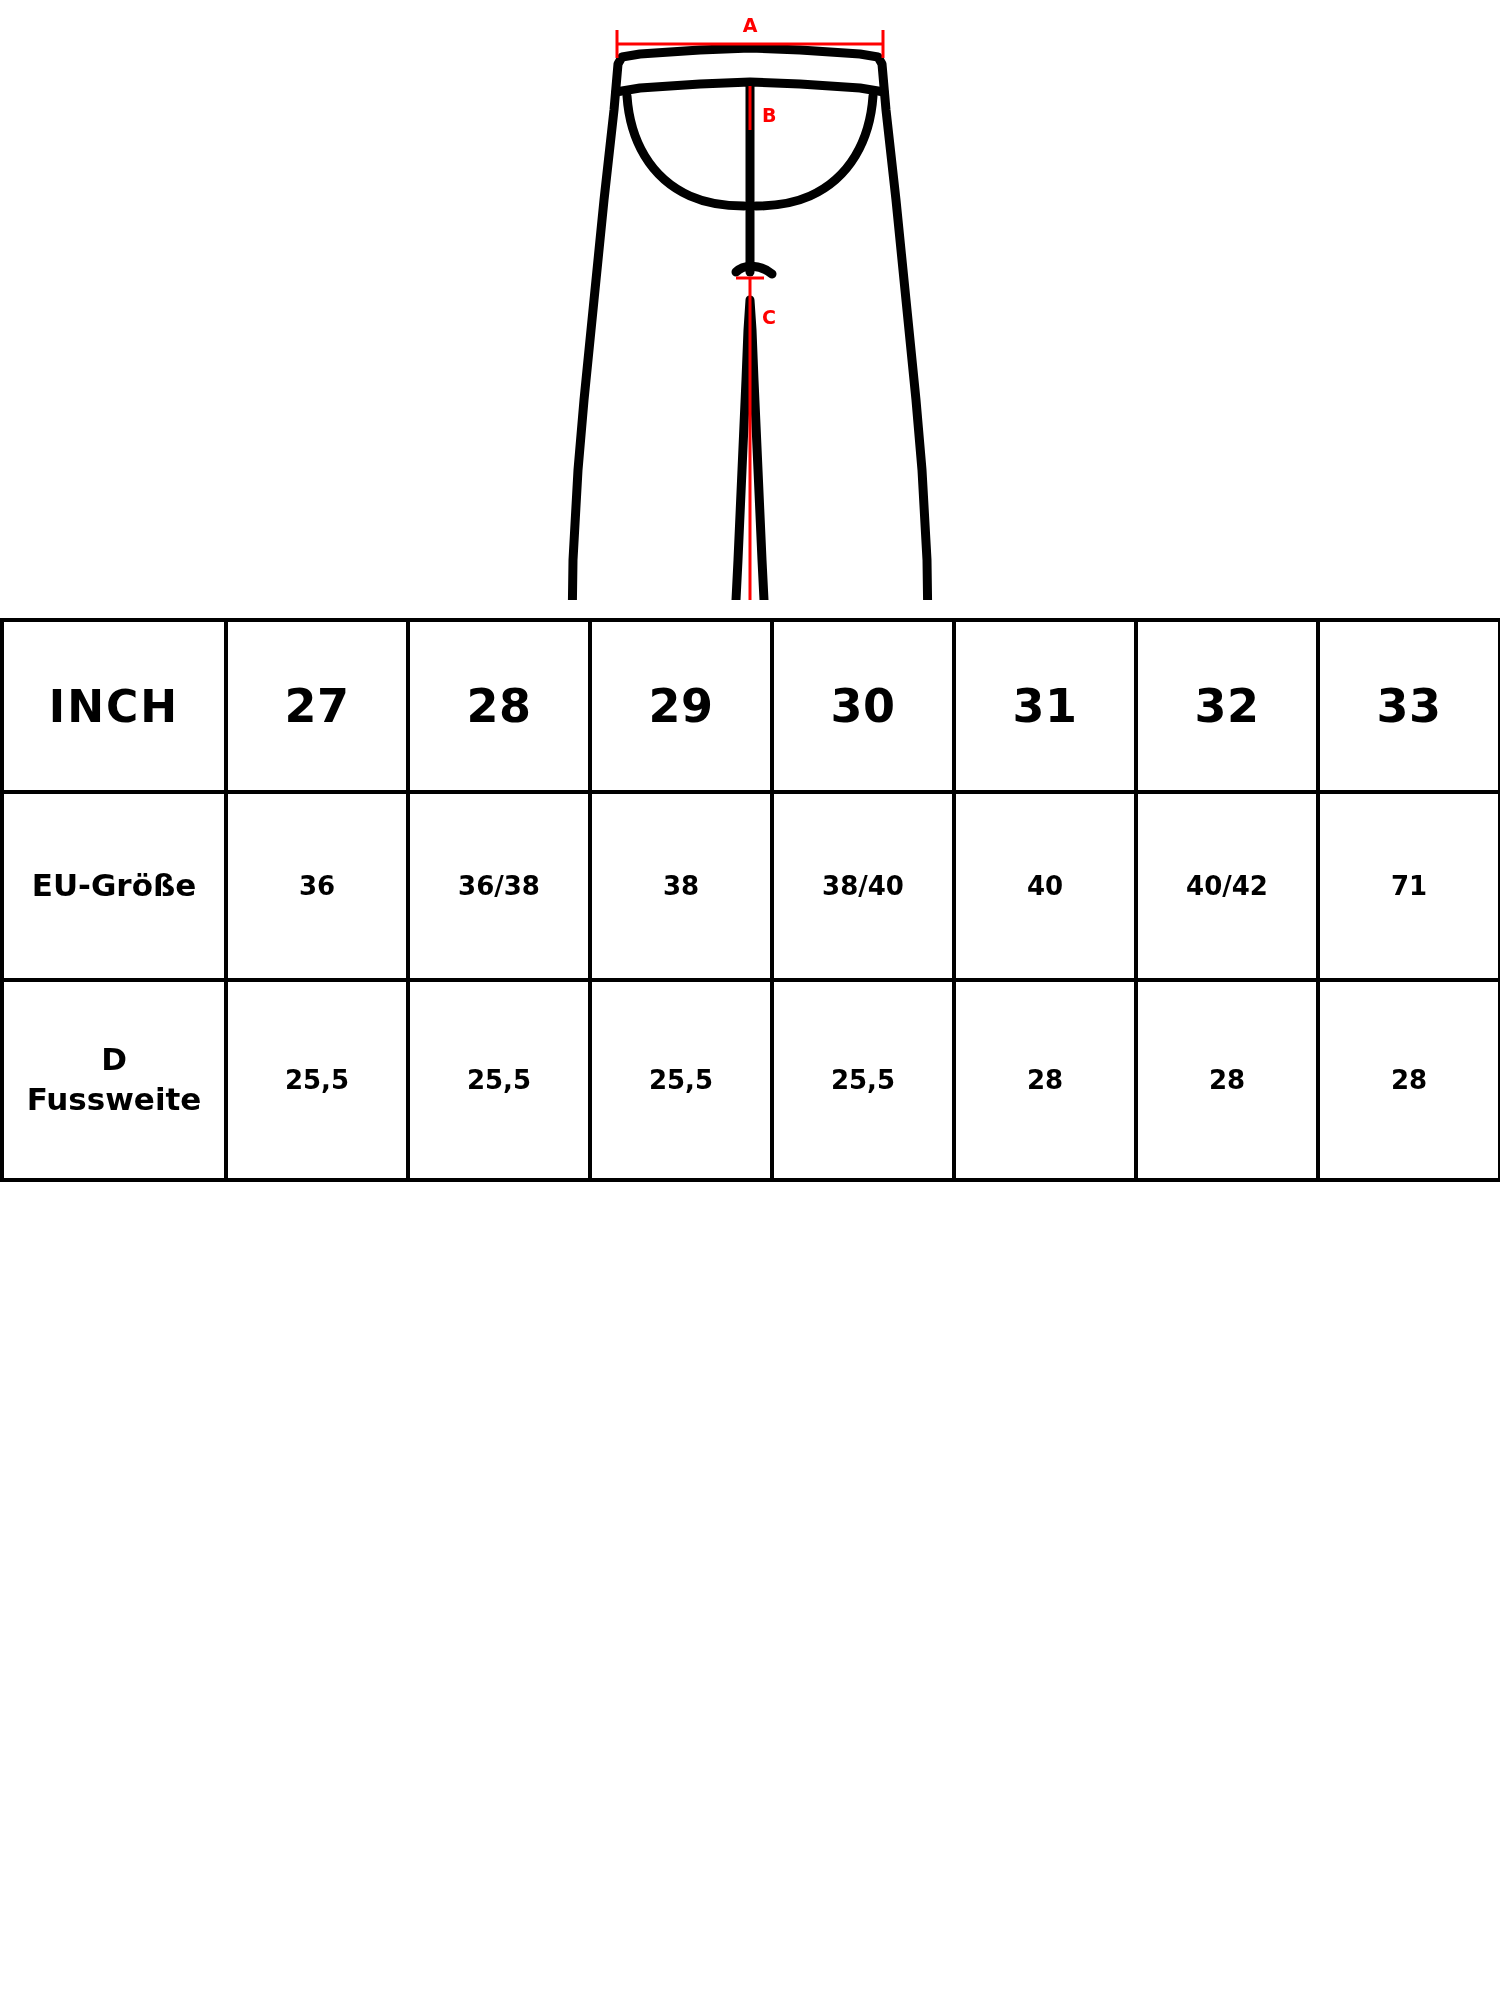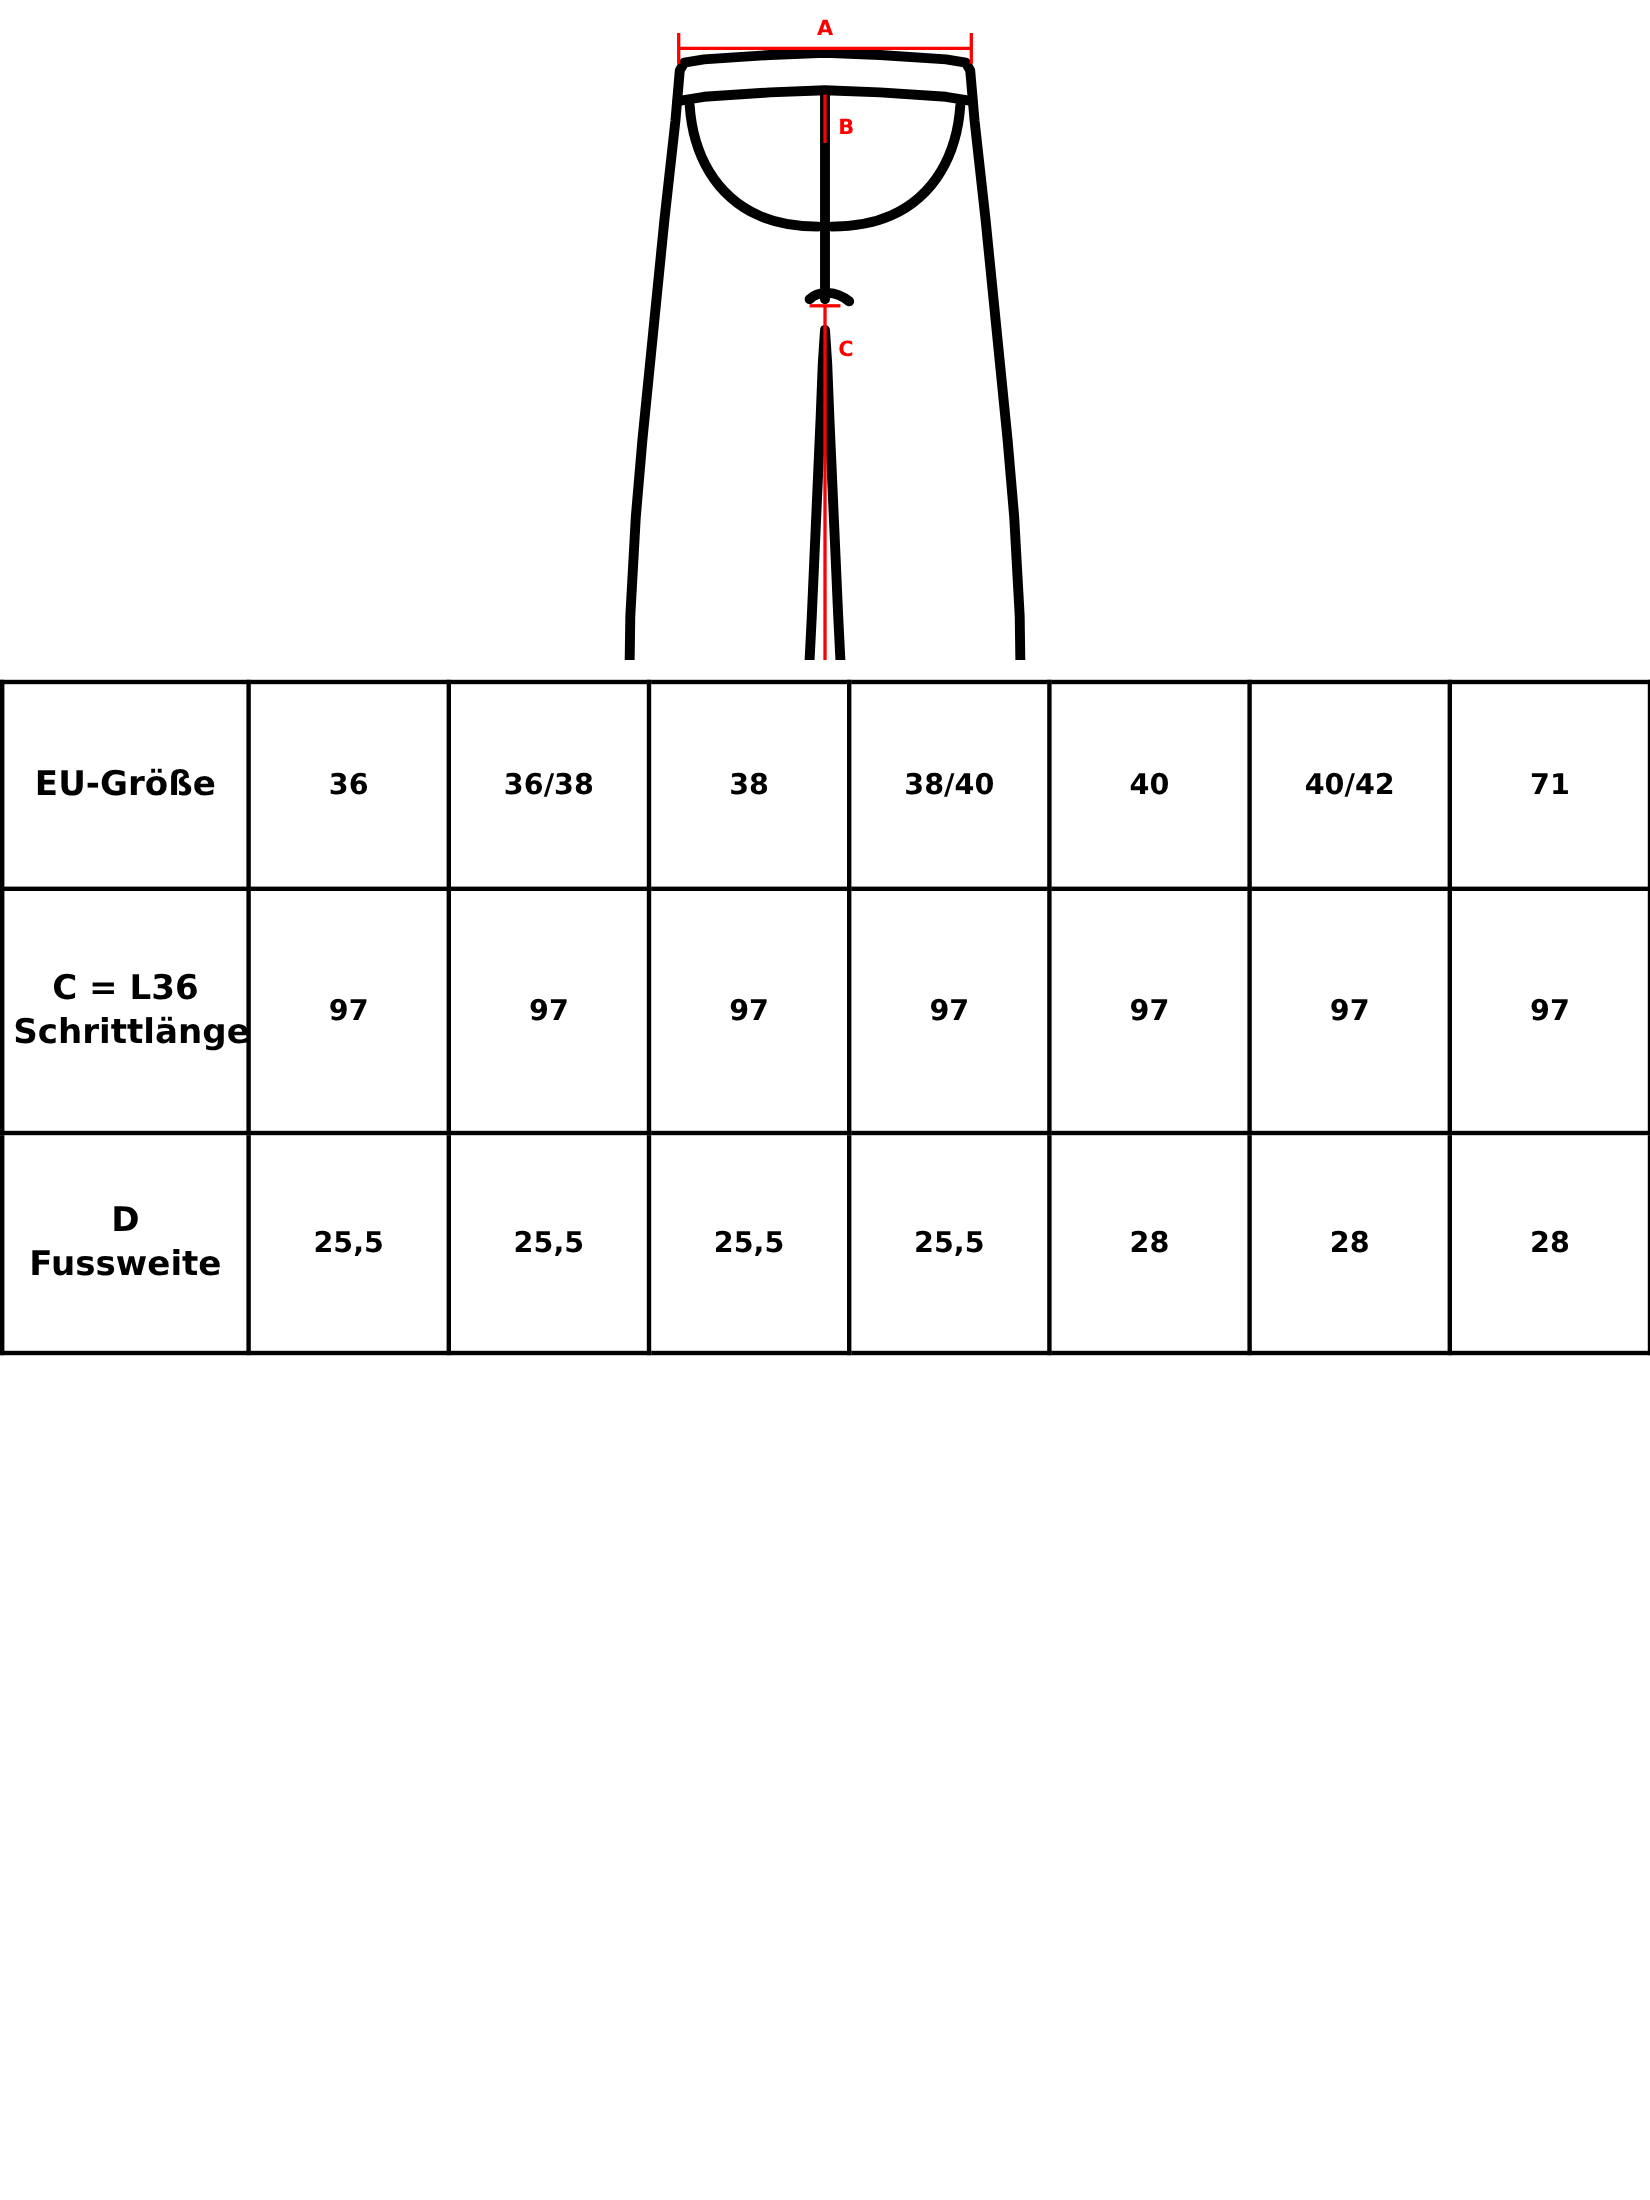--- a/index.html
+++ b/index.html
@@ -147,44 +147,44 @@
         <col class="label-col">
         <col class="data-col">
           <col class="data-col">
           <col class="data-col">
           <col class="data-col">
         <col class="data-col">
           <col class="data-col">
           <col class="data-col">
       </colgroup>
       <tbody>
+        <tr class="header-row">
+          <td class="row-label">INCH</td>
+          <td>27</td>
+          <td>28</td>
+          <td>29</td>
+          <td>30</td>
+          <td>31</td>
+          <td>32</td>
+          <td>33</td>
+        </tr>
 
         <tr class="data-row r-eu">
           <td class="row-label">EU-Größe</td>
           <td>36</td>
           <td>36/38</td>
           <td>38</td>
           <td>38/40</td>
           <td>40</td>
           <td>40/42</td>
           <td>71</td>
         </tr>
 
 
 
-        <tr class="data-row r-c">
-          <td class="row-label">C = L36 Schrittlänge</td>
-          <td>97</td>
-          <td>97</td>
-          <td>97</td>
-          <td>97</td>
-          <td>97</td>
-          <td>97</td>
-          <td>97</td>
-        </tr>
 
         <tr class="data-row r-d">
           <td class="row-label">D Fussweite</td>
           <td>25,5</td>
           <td>25,5</td>
           <td>25,5</td>
           <td>25,5</td>
           <td>28</td>
           <td>28</td>
           <td>28</td>

